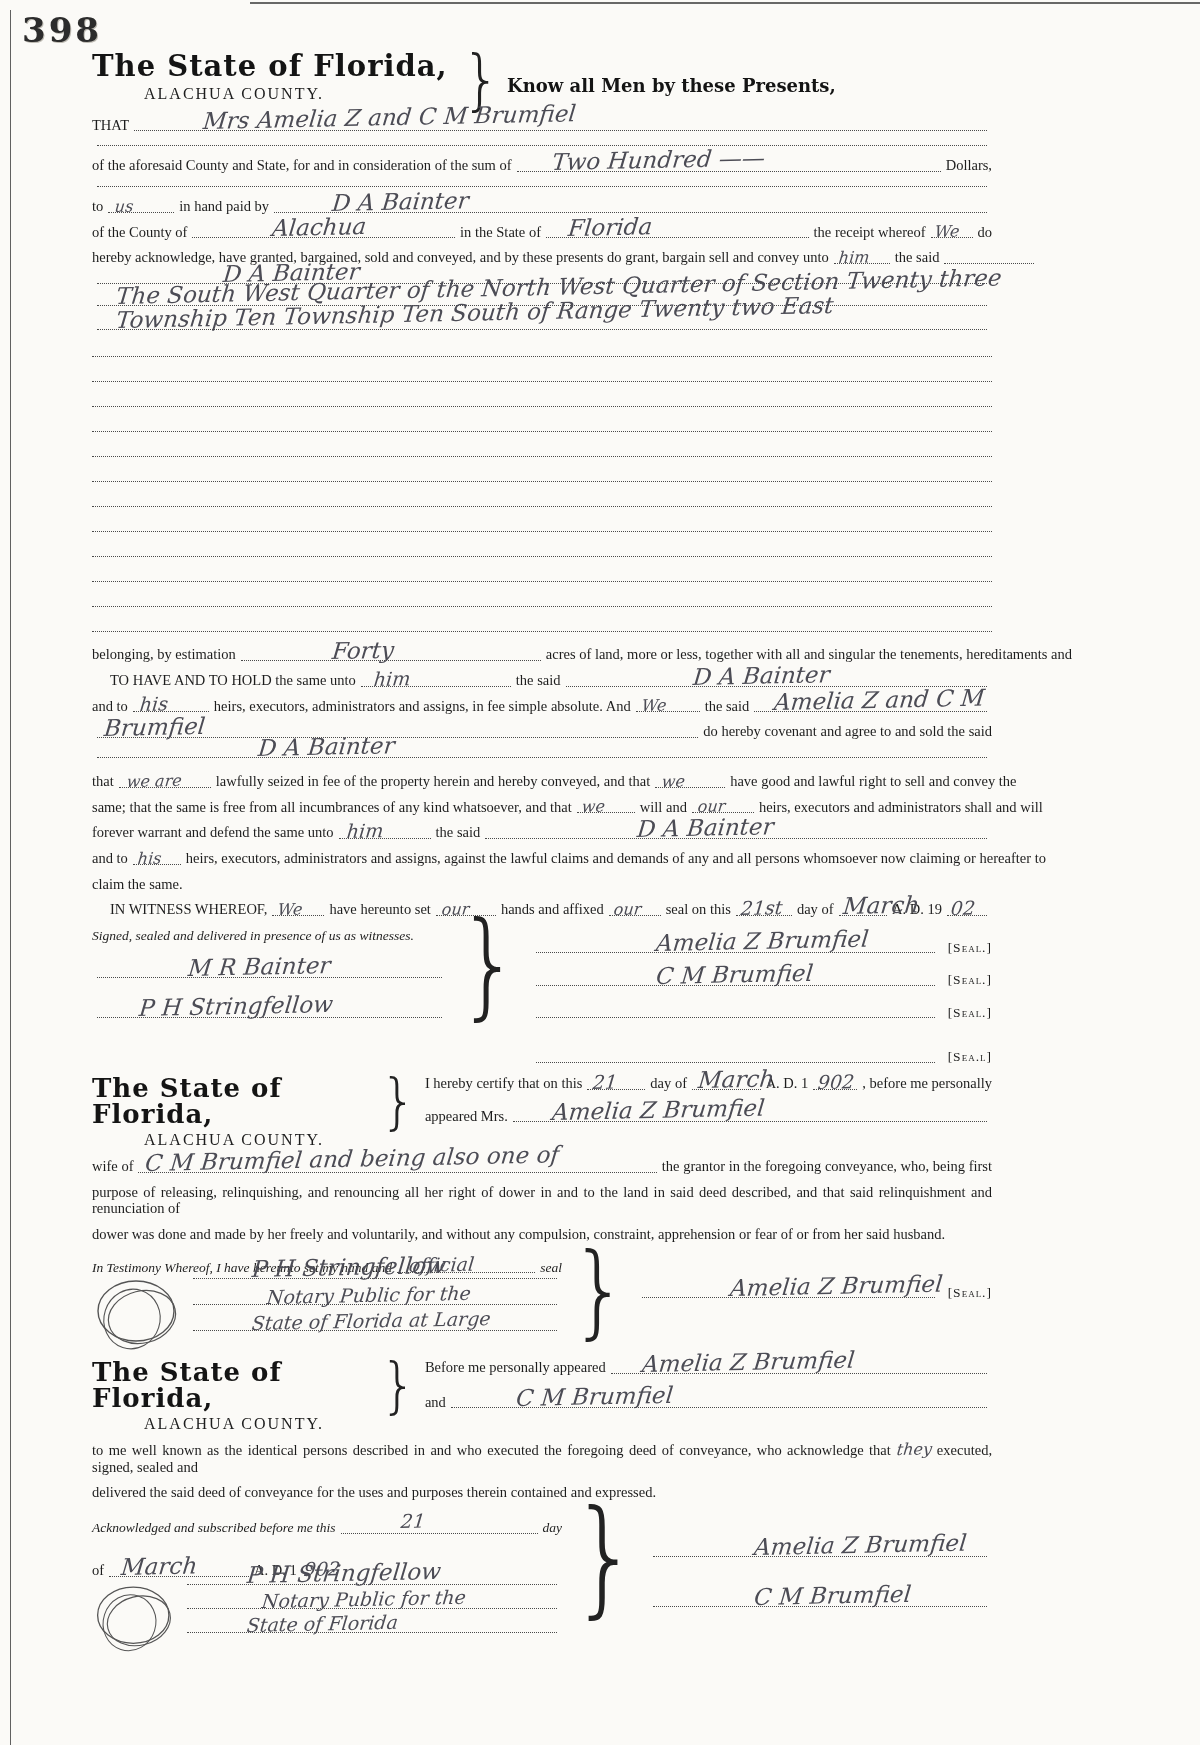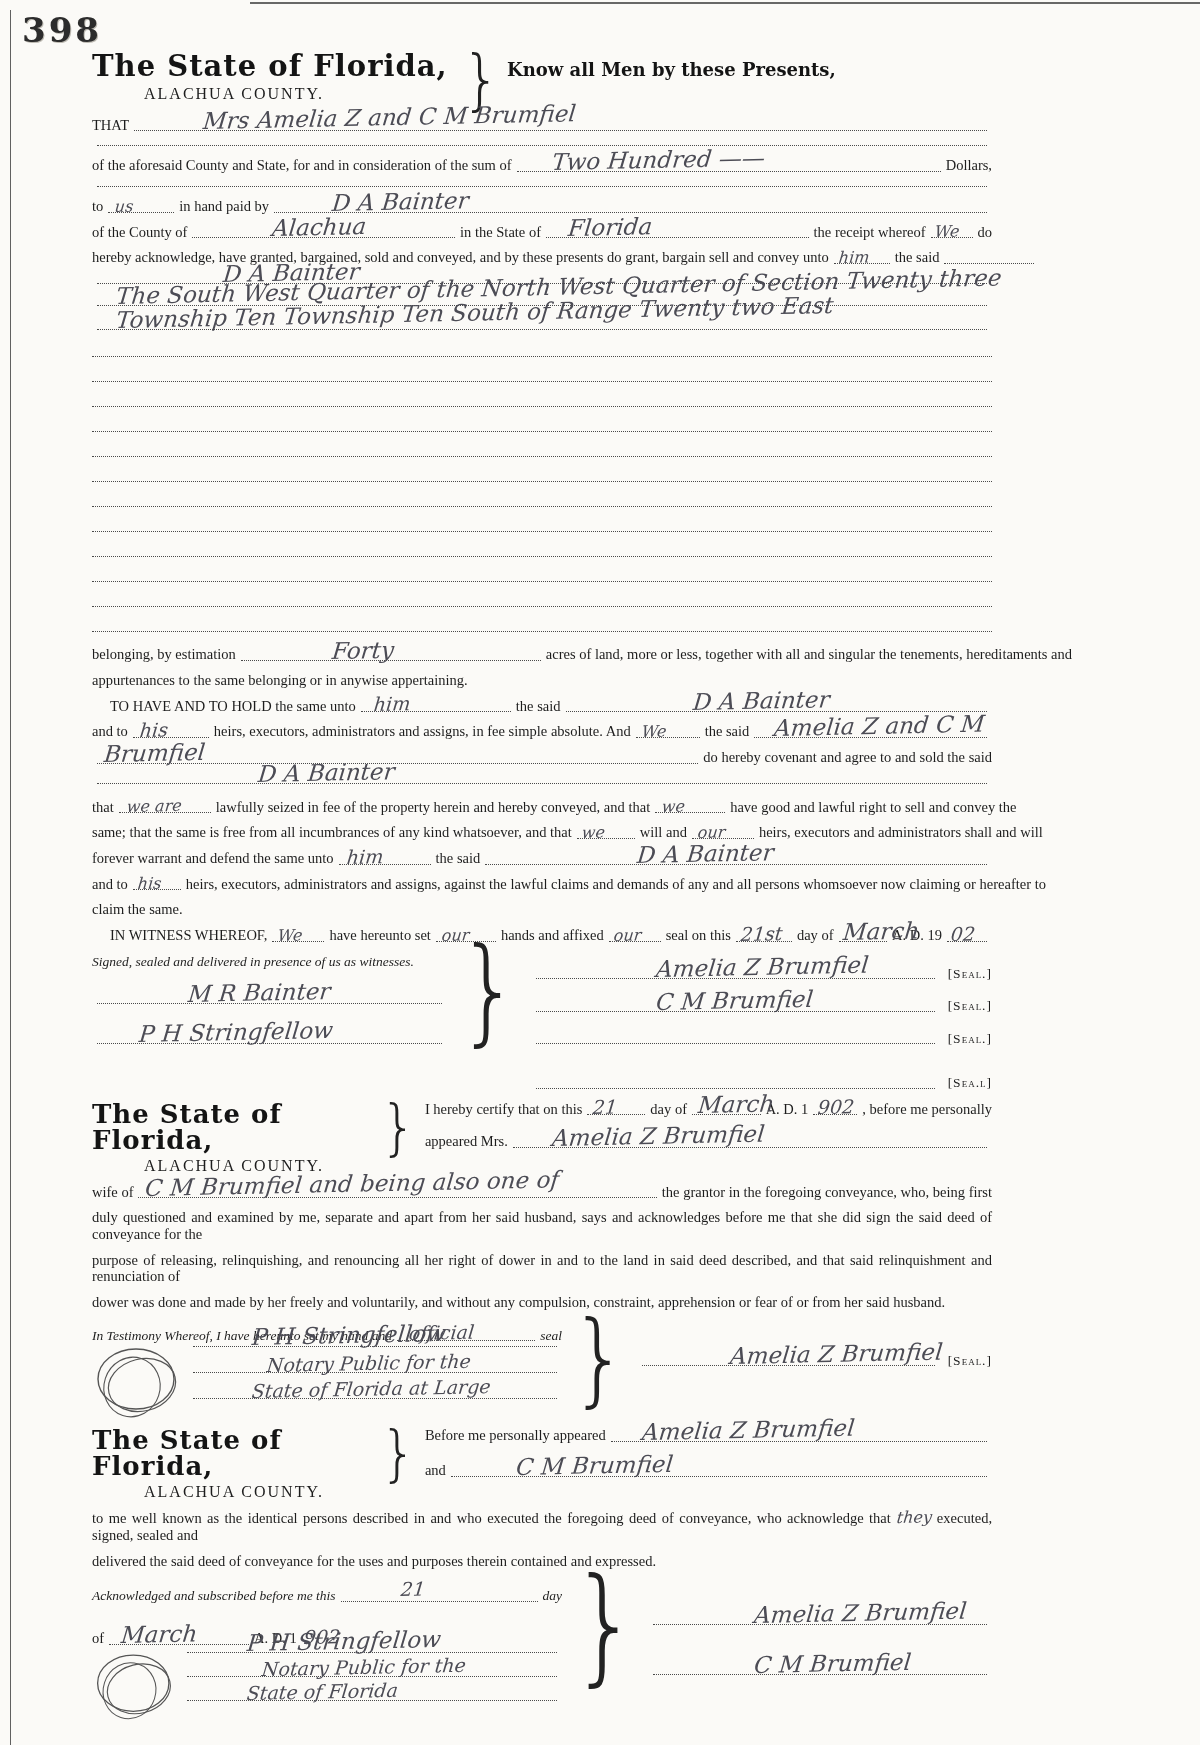--- a/index.html
+++ b/index.html
@@ -42,21 +42,21 @@
   <div class="pageno">398</div>
 
   <div class="content">
 
     <div class="hdr">
       <div>
         <div class="bl">The State of Florida,</div>
         <div class="cty">ALACHUA COUNTY.</div>
       </div>
       <div class="brace" style="font-size:62px;transform:scaleY(1.05);margin:0 6px 0 14px;">}</div>
-      <div class="bl2" style="margin-top:8px;">Know all Men by these Presents,</div>
+      <div class="bl2" style="margin-top:24px;">Know all Men by these Presents,</div>
     </div>
 
     <div class="ln">
       <span class="lbl">THAT</span>
       <span class="fill">
           <span class="hw lg">Mrs Amelia Z and C M Brumfiel</span>
         </span>
     </div>
     <div class="ln">
         <span class="fill"></span>
@@ -133,23 +133,20 @@
     <div class="gap"></div>
     <div class="gap"></div>
     <div class="gap"></div>
 
     <div class="ln" style="margin-top:14px;">
       <span class="lbl">belonging, by estimation</span>
       <span class="fill" style="flex:0 0 300px;">
           <span class="hw lg ctr">Forty</span>
         </span>
       <span class="lbl">acres of land, more or less, together with all and singular the tenements, hereditaments and</span>
-    </div>
-    <div class="ln">
-      <span class="lbl">appurtenances to the same belonging or in anywise appertaining.</span>
     </div>
     <div class="ln">
       <span class="lbl" style="padding-left:18px;text-align:center;">TO HAVE AND TO HOLD the same unto</span>
       <span class="fill" style="flex:0 0 150px;">
           <span class="hw">him</span>
         </span>
       <span class="lbl">the said</span>
       <span class="fill">
           <span class="hw lg ctr">D A Bainter</span>
         </span>
@@ -322,21 +319,20 @@
         </div>
       </div>
     </div>
     <div class="ln">
       <span class="lbl">wife of</span>
       <span class="fill" style="flex:2 1 auto;">
           <span class="hw lg" style="left:1%;">C M Brumfiel and being also one of</span>
         </span>
       <span class="lbl">the grantor in the foregoing conveyance, who, being first</span>
     </div>
-    <div class="ln just"><span>duly questioned and examined by me, separate and apart from her said husband, says and acknowledges before me that she did sign the said deed of conveyance for the</span></div>
     <div class="ln just"><span>purpose of releasing, relinquishing, and renouncing all her right of dower in and to the land in said deed described, and that said relinquishment and renunciation of</span></div>
     <div class="ln just"><span>dower was done and made by her freely and voluntarily, and without any compulsion, constraint, apprehension or fear of or from her said husband.</span></div>
 
     <div class="sigblock" style="margin-top:8px;">
       <div style="flex:0 0 470px;" class="notary">
         <div class="ln ital" style="font-size:13.5px;">
           <span class="lbl">In Testimony Whereof, I have hereunto set my hand and</span>
           <span class="fill" style="flex:1 1 auto;">
               <span class="hw">official</span>
             </span>

